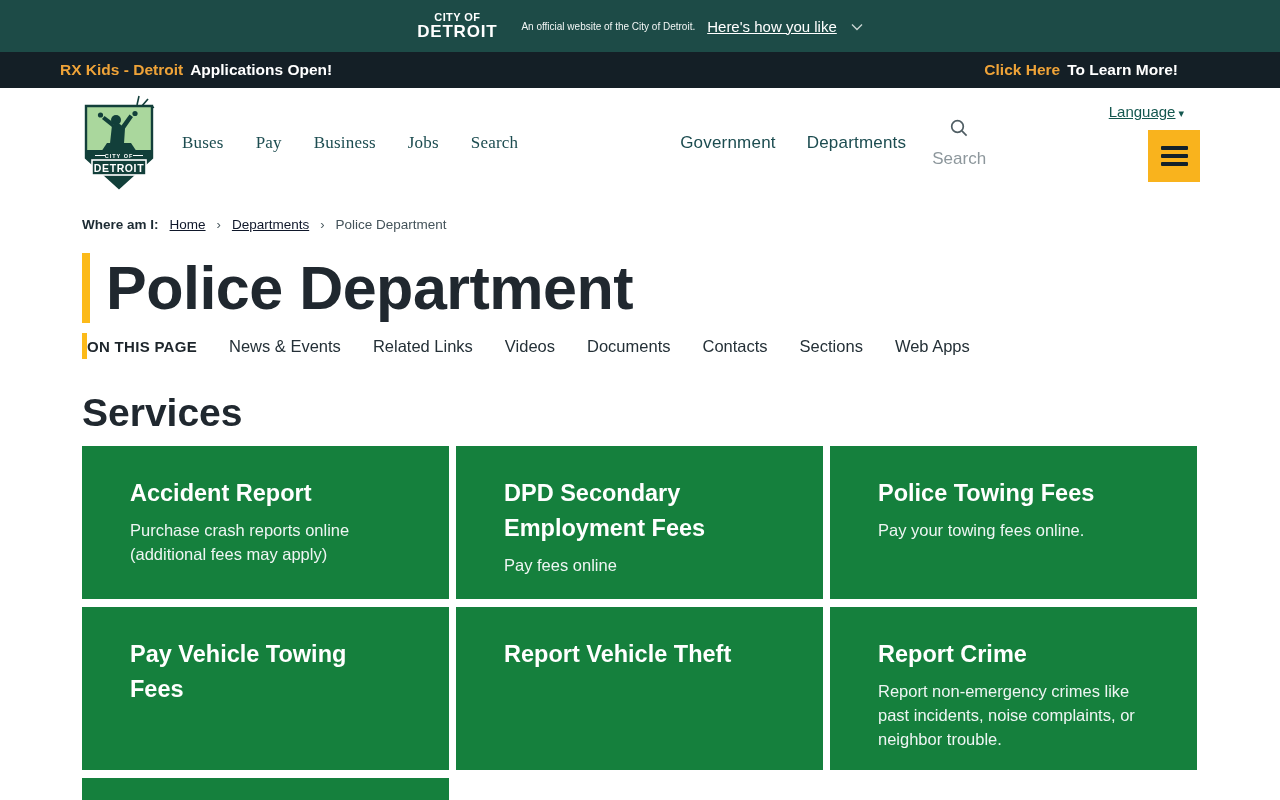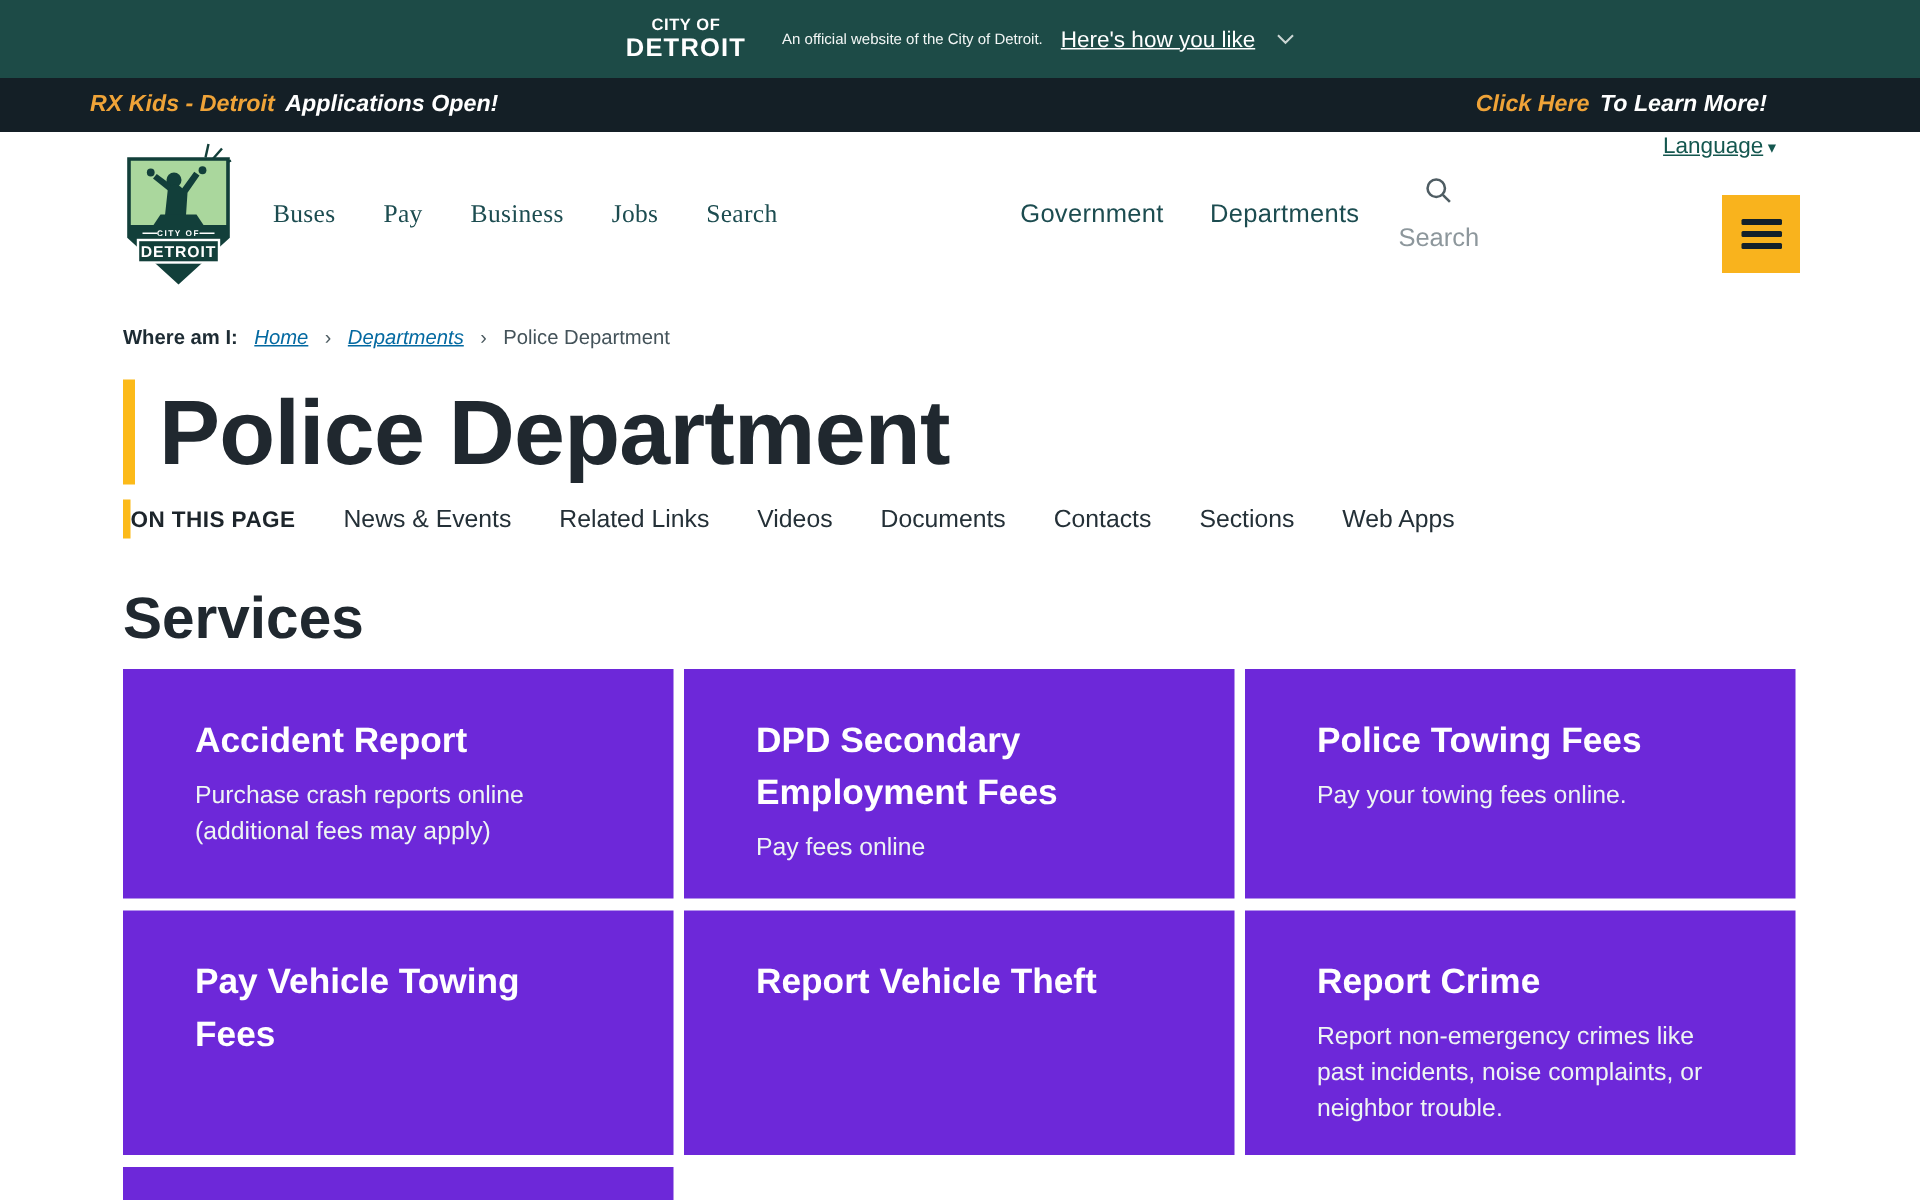--- a/index.html
+++ b/index.html
@@ -24,56 +24,56 @@
   .ob-link { font-size: 15px; color: #ffffff; text-decoration: underline; }
   .ob-chevron { margin-left: 2px; display: inline-block; }
 
   
   .alert-bar {
     height: 36px; background: #141f26; color: #fff;
     display: flex; align-items: center; justify-content: space-between;
     padding: 0 102px 0 60px; font-size: 15.5px; font-weight: bold;
   }
   .gold { color: #efa338; }
-  .alert-left, .alert-right { display: flex; gap: 7px; align-items: center; font-style: italic; }
+  .alert-left, .alert-right { display: flex; gap: 7px; align-items: center; }
 
   
   header {
     height: 110px; background: #fff; position: relative;
     display: flex; align-items: center; padding: 0 80px 0 82px;
   }
   .logo-link { display: block; height: 98px; }
   .nav-left { display: flex; gap: 32px; margin-left: 22px; font-family: Liberation Serif, serif; }
   .nav-right { display: flex; gap: 31px; margin-left: auto; }
   .nav-link { font-size: 17px; color: #1c4c50; letter-spacing: .2px; }
   .search { display: flex; align-items: center; gap: 7px; margin-left: 26px; flex-direction: column; }
   .search-text { font-size: 17px; color: #8d979c; }
   .language {
-    position: absolute; top: 1px; right: 96px;
+    position: absolute; top: 15px; right: 96px;
     font-size: 15px; color: #14574f;
   }
   .language .lbl { text-decoration: underline; }
   .language .tri { font-size: 11px; margin-left: 3px; color: #14574f; }
   .hamburger {
     width: 52px; height: 52px; background: #f9b31d; border: none;
     margin-left: auto; position: relative; top: 13px;
     display: flex; flex-direction: column; justify-content: center;
     align-items: center; gap: 4.5px; cursor: pointer;
   }
   .hamburger .bar { width: 27px; height: 3.5px; background: #13212a; border-radius: 1px; }
 
   
   main { padding: 0 83px 0 82px; }
 
   .breadcrumb {
     margin-top: 19px; display: flex; align-items: center; gap: 11px;
     font-size: 13.5px; color: #3f4e53;
   }
   .bc-label { font-weight: bold; color: #1d2b33; }
-  .bc-link { color: #0369a1; text-decoration: underline; font-style: italic; }
+  .bc-link { color: #0f172a; text-decoration: underline; }
   .bc-sep { color: #4c5b61; font-size: 13px; }
   .bc-current { color: #44535a; }
 
   .title-row { margin-top: 21px; display: flex; }
   .title-accent { width: 8px; background: #fcba19; margin-right: 16px; }
   h1 { font-size: 61px; font-weight: bold; color: #20282f; line-height: 1.15; letter-spacing: -.5px; }
 
   .otp {
     margin-top: 10px; display: flex; align-items: center; gap: 32px;
     border-left: 5px solid #fcba19; height: 26px;
@@ -81,21 +81,21 @@
   .otp-label { font-size: 15px; font-weight: bold; color: #1d252b; letter-spacing: .3px; }
   .otp-item { font-size: 16.5px; color: #243037; }
 
   h2.services { margin-top: 32px; font-size: 39px; font-weight: bold; color: #20282f; }
 
   .cards {
     margin-top: 11px; display: grid;
     grid-template-columns: repeat(3, 1fr); gap: 8px 7px;
   }
   .card {
-    display: block; background: #6d28d9; min-height: 153px;
+    display: block; background: #15803d; min-height: 153px;
     padding: 30px 48px 18px; color: #fff;
   }
   .card h3 { font-size: 23.5px; font-weight: bold; line-height: 1.48; margin-bottom: 8px; color: #ffffff; }
   .card p { font-size: 16.5px; line-height: 1.45; color: #eef5f3; }
 </style>
 </head>
 <body>
 
 <div class="official-bar">
   <div class="ob-inner">

